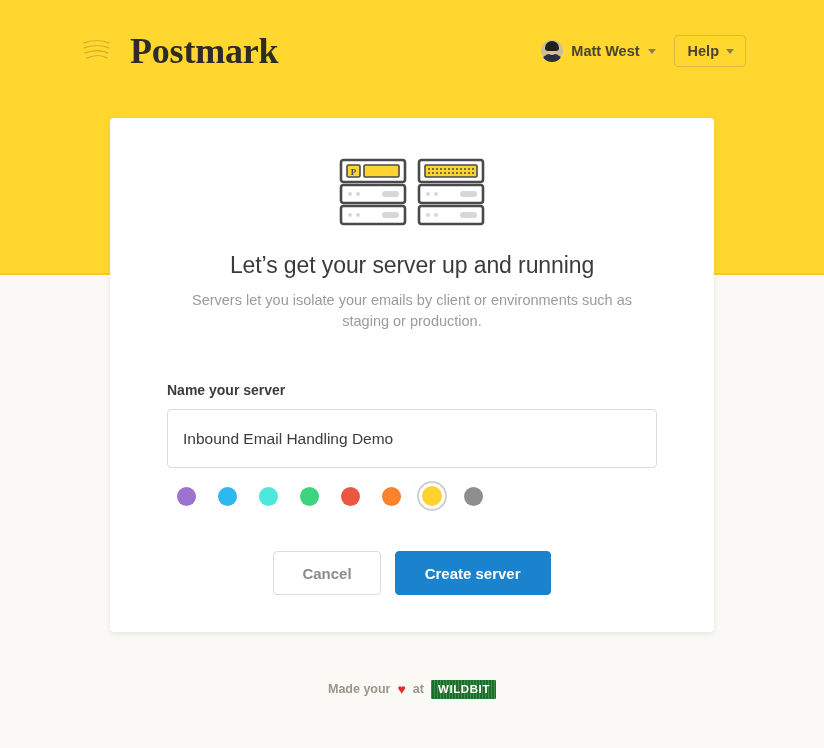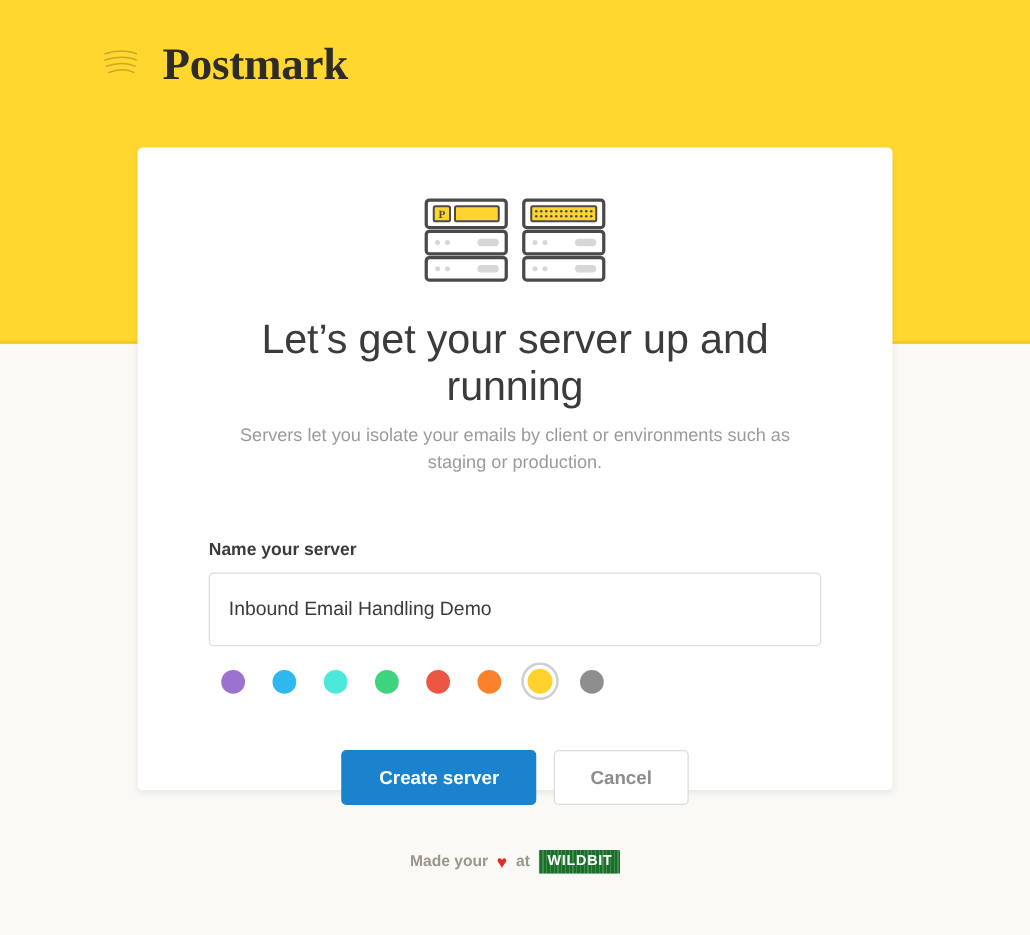--- a/index.html
+++ b/index.html
@@ -144,21 +144,21 @@
   }
 
   
   .illustration {
     display: flex;
     justify-content: center;
     margin-bottom: 22px;
   }
 
   .headline {
-    font-size: 33px;
+    font-size: 23px;
     font-weight: 400;
     color: #3b3b3b;
     text-align: center;
     letter-spacing: -0.1px;
     margin-bottom: 11px;
   }
   .subhead {
     font-size: 14.5px;
     line-height: 1.45;
     color: #9b9b9b;
@@ -294,20 +294,38 @@
             <path d="M2 9 C10 6, 20 6, 27 9"></path>
             <path d="M2 14 C10 11, 20 11, 27 14"></path>
             <path d="M3 19 C11 16, 20 16, 26 19"></path>
             <path d="M5 24 C12 21, 20 21, 25 24"></path>
           </g>
         </svg>
       </span>
       <span class="logo-text">Postmark</span>
     </div>
 
+    <div class="header-right">
+
+      <div class="user-menu">
+        <span class="avatar">
+          <span class="body"></span>
+          <span class="face"></span>
+          <span class="hair"></span>
+        </span>
+        <span class="user-name">Matt West</span>
+        <span class="caret"></span>
+      </div>
+
+      <div class="help-button">
+        <span class="help-label">Help</span>
+        <span class="caret"></span>
+      </div>
+
+    </div>
   </div>
 </div>
 
 <div class="card">
 
   <div class="illustration">
     <svg width="148" height="72" viewBox="0 0 148 72">
       <g stroke="#4a4a4a" stroke-width="2.6" fill="#ffffff">
 
         <rect x="3" y="2" width="64" height="22" rx="2.5"></rect>
@@ -398,22 +416,22 @@
         </div>
       <div class="swatch-wrap selected">
           <span class="swatch" style="background: rgb(255, 210, 46);"></span>
         </div>
       <div class="swatch-wrap">
           <span class="swatch" style="background: rgb(142, 142, 142);"></span>
         </div>
     </div>
 
     <div class="actions">
+      <button class="btn btn-secondary">Cancel</button>
       <button class="btn btn-primary">Create server</button>
-      <button class="btn btn-secondary">Cancel</button>
     </div>
 
   </div>
 </div>
 
 <div class="footer">
   <span class="footer-text">Made your</span>
   <span class="heart">♥</span>
   <span class="footer-text">at</span>
   <span class="wildbit">WILDBIT</span>

